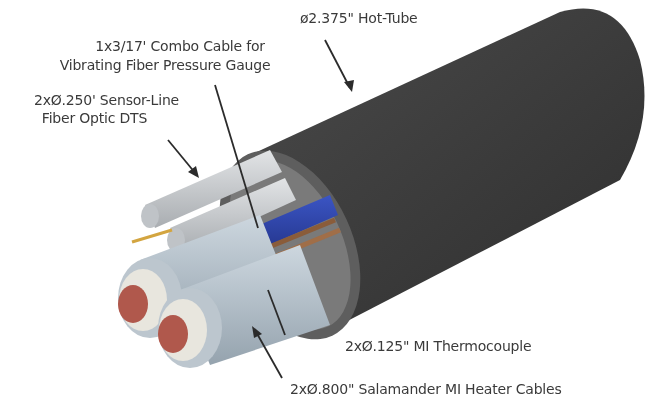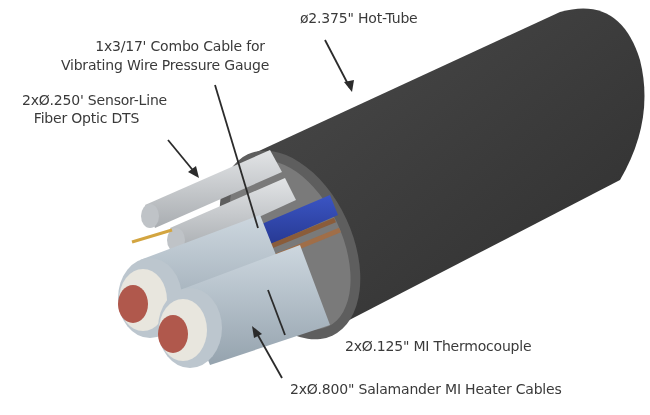--- a/index.html
+++ b/index.html
@@ -75,17 +75,17 @@
     <line x1="168" y1="140" x2="196" y2="174"></line>
     <polygon points="199,178 188,172 196,166" fill="#2b2b2b" stroke="none"></polygon>
     <line x1="285" y1="335" x2="268" y2="290"></line>
     <line x1="282" y1="378" x2="255" y2="330"></line>
     <polygon points="252,326 262,334 254,338" fill="#2b2b2b" stroke="none"></polygon>
   </g>
 </svg>
 
 <div class="label center" style="left:300px; top:10px;">ø2.375" Hot-Tube</div>
 <div class="label center" style="left:55px; top:38px; width:250px;">1x3/17' Combo Cable for</div>
-<div class="label center" style="left:30px; top:57px; width:270px;">Vibrating Wire Pressure Gauge</div>
-<div class="label center" style="left:0px; top:92px; width:165px;padding-left:12px;">2xØ.250' Sensor-Line</div>
-<div class="label center" style="left:24px; top:110px; width:125px;">Fiber Optic DTS</div>
+<div class="label center" style="left:30px; top:57px; width:270px;">Vibrating Fiber Pressure Gauge</div>
+<div class="label center" style="left:12px; top:92px; width:165px;padding-left:12px;">2xØ.250' Sensor-Line</div>
+<div class="label center" style="left:32px; top:110px; width:125px;">Fiber Optic DTS</div>
 <div class="label" style="left:345px; top:338px;">2xØ.125" MI Thermocouple</div>
 <div class="label" style="left:290px; top:381px;">2xØ.800" Salamander MI Heater Cables</div>
 
 </body></html>

